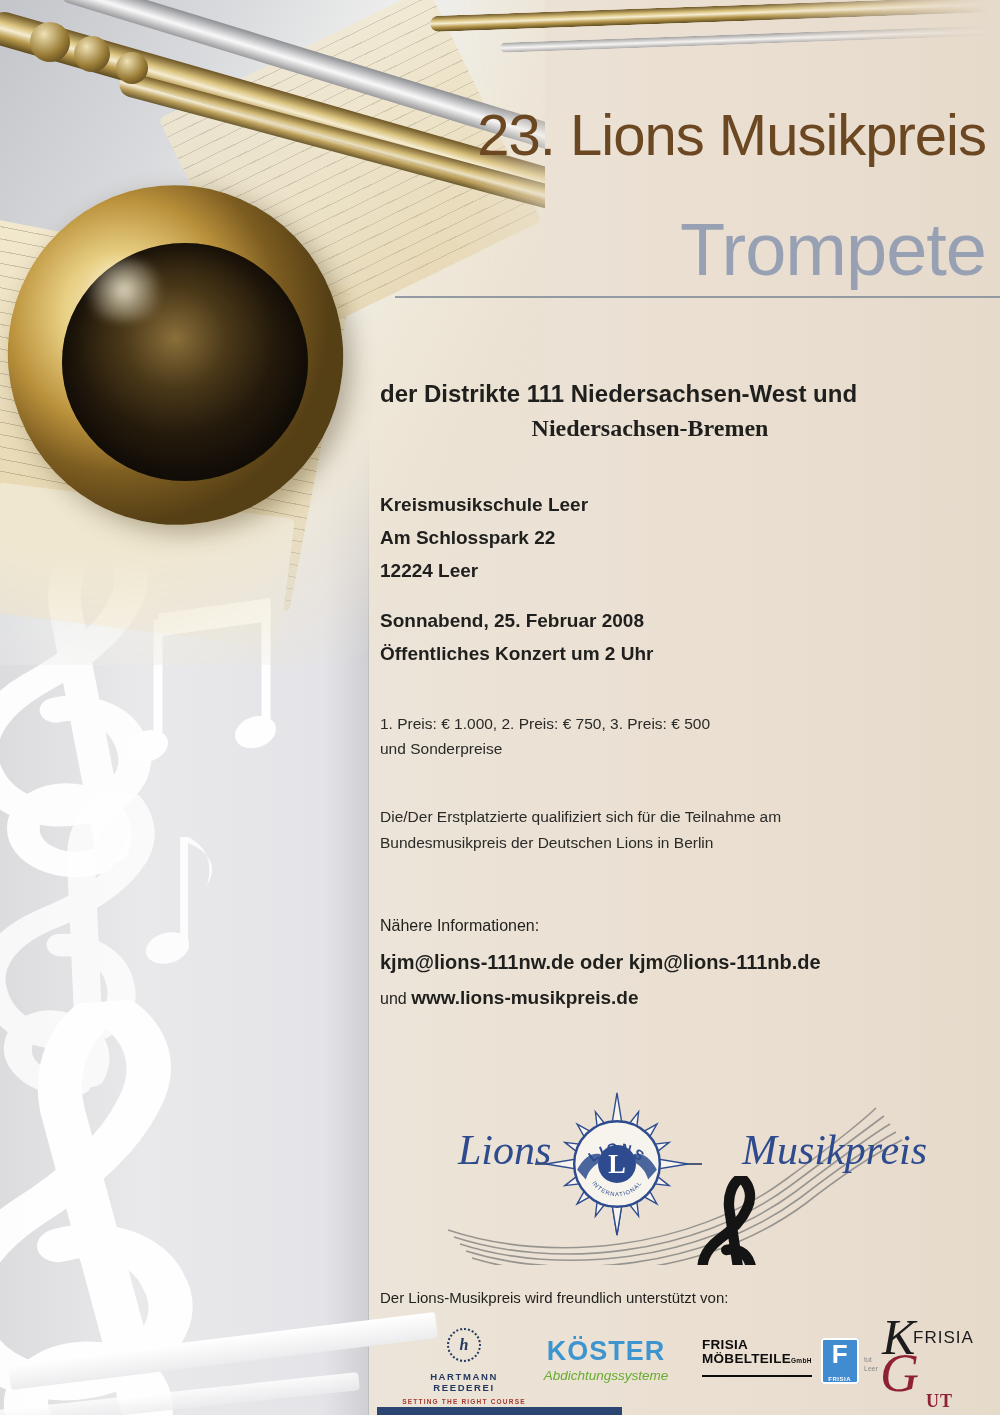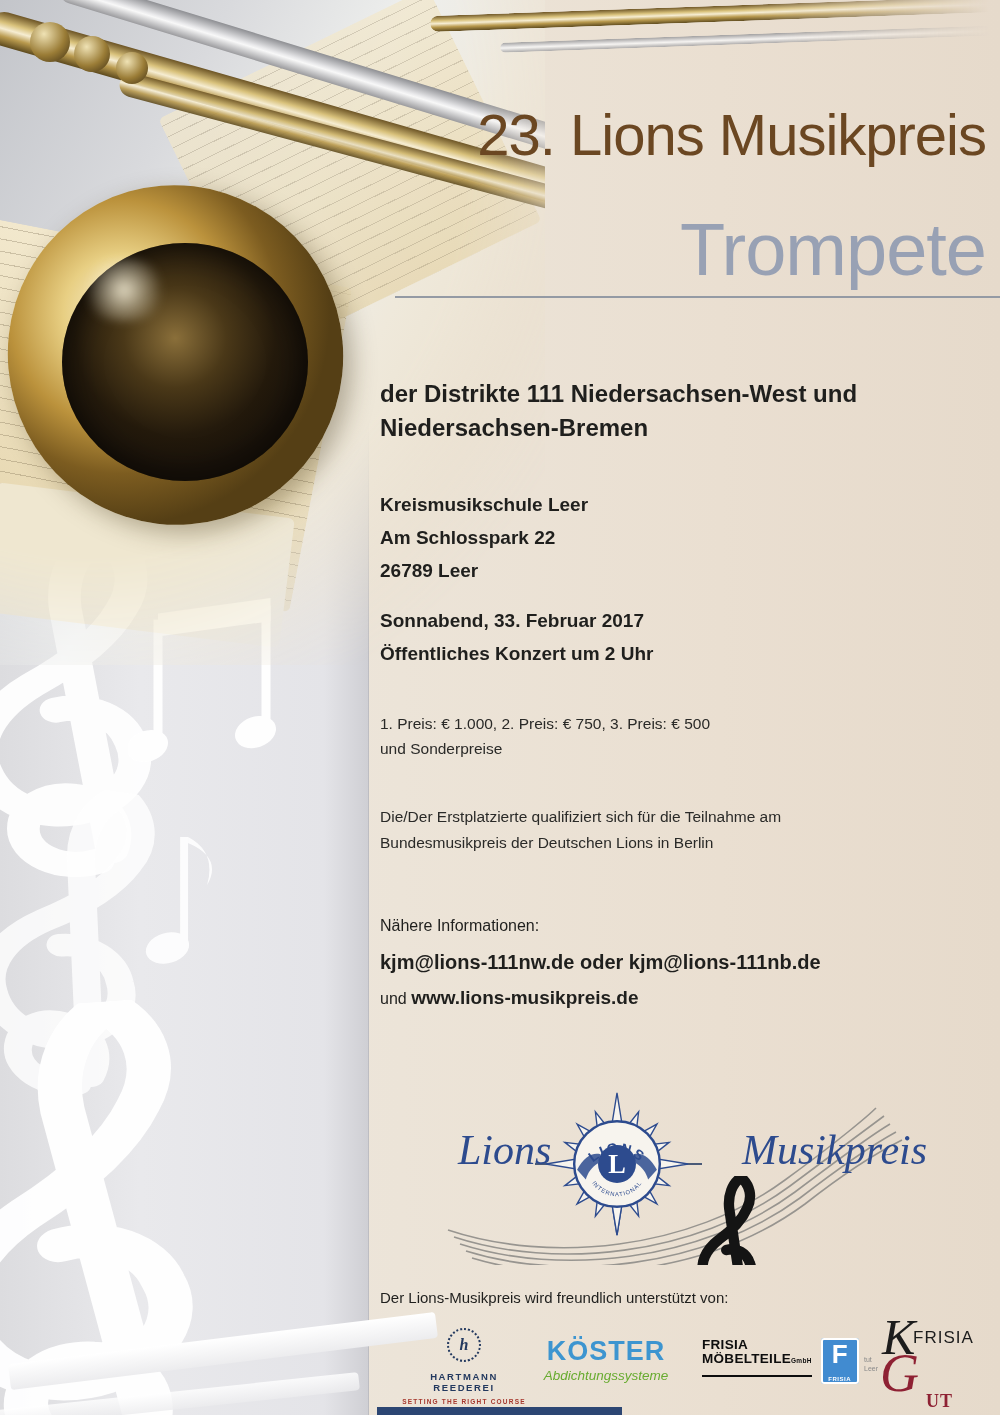--- a/index.html
+++ b/index.html
@@ -48,21 +48,21 @@
               mask-image:linear-gradient(90deg,#000 55%,transparent 98%);}
   
   .title{position:absolute;right:14px;top:100px;font-size:58px;line-height:70px;
     letter-spacing:-1px;color:#6b4722;white-space:nowrap;}
   .subtitle{position:absolute;right:14px;top:207px;font-size:74px;line-height:86px;
     letter-spacing:-1px;color:#98a1b4;white-space:nowrap;}
   .rule{position:absolute;left:395px;right:0;top:296px;height:2px;background:#949aa4;}
   
   .blk{position:absolute;left:380px;white-space:nowrap;}
   .district{top:377px;width:540px;font-size:24px;line-height:34px;font-weight:bold;}
-  .district .l2{text-align:left;}
+  .district .l2{text-align:center;font-family:Liberation Serif, serif;}
   .addr{top:488px;font-size:19px;line-height:33px;font-weight:bold;}
   .datum{top:604px;font-size:19px;line-height:33px;font-weight:bold;}
   .prize{top:711px;font-size:15.5px;line-height:25px;color:#2a2a28;}
   .qual{top:804px;font-size:15.5px;line-height:26px;color:#2a2a28;}
   .naehere{top:917px;font-size:16px;}
   .emails{top:951px;font-size:20px;font-weight:bold;}
   .undline{top:987px;font-size:16px;}
   .undline .site{font-size:19px;font-weight:bold;}
   
   .word-lions{position:absolute;left:458px;top:1126px;font-family:"Liberation Serif",serif;
@@ -183,25 +183,25 @@
   <div class="rule"></div>
 
   <div class="blk district">
     <div>der Distrikte 111 Niedersachsen-West und</div>
     <div class="l2">Niedersachsen-Bremen</div>
   </div>
 
   <div class="blk addr">
     <div>Kreismusikschule Leer</div>
     <div>Am Schlosspark 22</div>
-    <div>26789 Leer</div>
+    <div>12224 Leer</div>
   </div>
 
   <div class="blk datum">
-    <div>Sonnabend, 33. Februar 2017</div>
+    <div>Sonnabend, 25. Februar 2008</div>
     <div>Öffentliches Konzert um 2 Uhr</div>
   </div>
 
   <div class="blk prize">
     <div>1. Preis: € 1.000, 2. Preis: € 750, 3. Preis: € 500</div>
     <div>und Sonderpreise</div>
   </div>
 
   <div class="blk qual">
     <div>Die/Der Erstplatzierte qualifiziert sich für die Teilnahme am</div>

